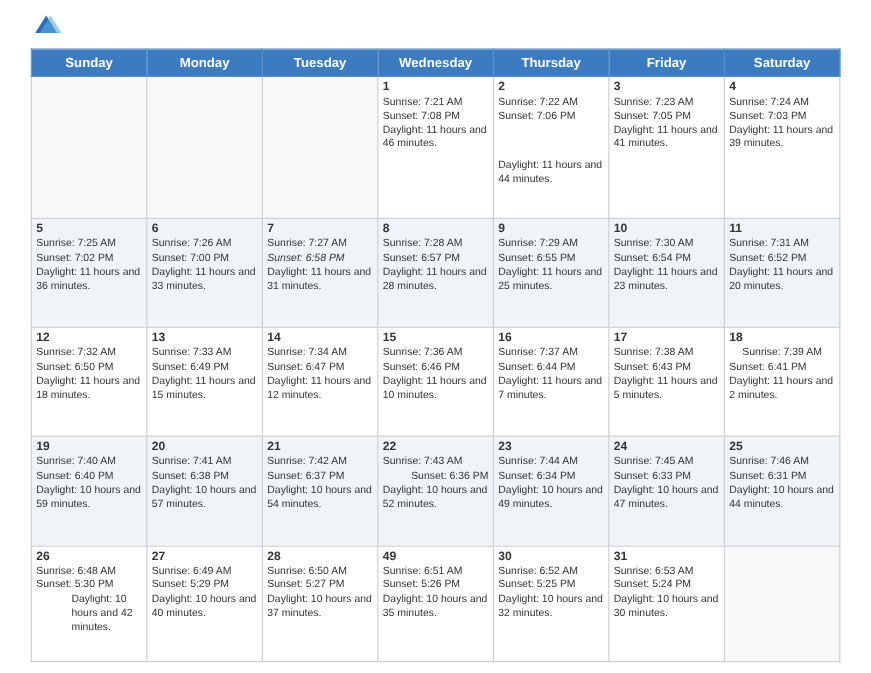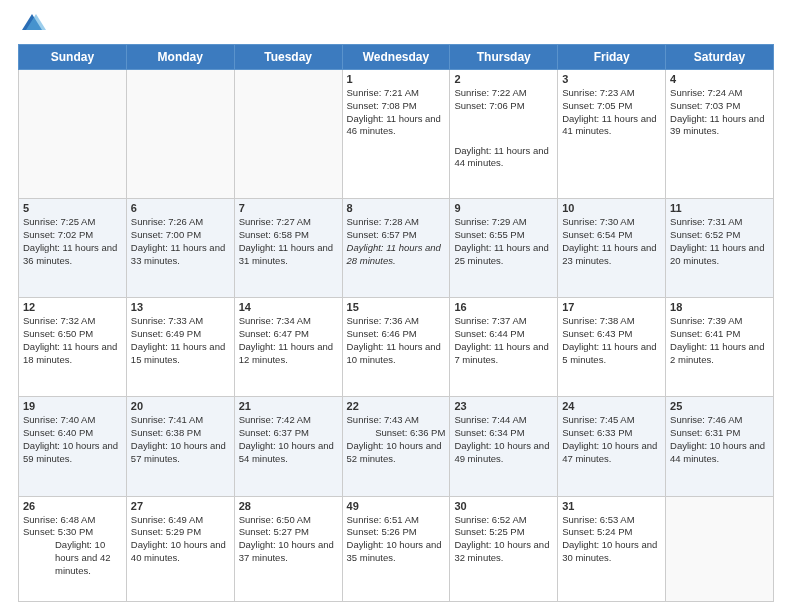--- a/index.html
+++ b/index.html
@@ -6,21 +6,21 @@
     body {
       font-family: Arial, sans-serif;
       background: #fff;
       width: 792px;
       height: 612px;
       overflow: hidden;
     }
     .page {
       width: 792px;
       height: 612px;
-      padding: 10px 18px;
+      padding: 10px 28px;
       display: flex;
       flex-direction: column;
     }
     .header {
       display: flex;
       align-items: flex-start;
       justify-content: space-between;
       margin-bottom: 6px;
     }
     .logo {
@@ -172,28 +172,28 @@
           </td>
           <td>
             <span class="day-num">6</span>
             <span style="display: block; line-height: 1.35;">Sunrise: 7:26 AM</span>
             <span style="display: block; line-height: 1.35;">Sunset: 7:00 PM</span>
             <span style="display: block; line-height: 1.35;">Daylight: 11 hours and 33 minutes.</span>
           </td>
           <td>
             <span class="day-num">7</span>
             <span style="display: block; line-height: 1.35;">Sunrise: 7:27 AM</span>
-            <span style="display: block; line-height: 1.35;">Sunset: 6:58 PM</span>
+            <span style="display: block; line-height: 1.35; font-style: italic;">Sunset: 6:58 PM</span>
             <span style="display: block; line-height: 1.35;">Daylight: 11 hours and 31 minutes.</span>
           </td>
           <td>
             <span class="day-num">8</span>
             <span style="display: block; line-height: 1.35;">Sunrise: 7:28 AM</span>
             <span style="display: block; line-height: 1.35;">Sunset: 6:57 PM</span>
-            <span style="display: block; line-height: 1.35; font-style: italic;">Daylight: 11 hours and 28 minutes.</span>
+            <span style="display: block; line-height: 1.35;">Daylight: 11 hours and 28 minutes.</span>
           </td>
           <td>
             <span class="day-num">9</span>
             <span style="display: block; line-height: 1.35;">Sunrise: 7:29 AM</span>
             <span style="display: block; line-height: 1.35;">Sunset: 6:55 PM</span>
             <span style="display: block; line-height: 1.35;">Daylight: 11 hours and 25 minutes.</span>
           </td>
           <td>
             <span class="day-num">10</span>
             <span style="display: block; line-height: 1.35;">Sunrise: 7:30 AM</span>
@@ -239,21 +239,21 @@
             <span style="display: block; line-height: 1.35;">Daylight: 11 hours and 7 minutes.</span>
           </td>
           <td>
             <span class="day-num">17</span>
             <span style="display: block; line-height: 1.35;">Sunrise: 7:38 AM</span>
             <span style="display: block; line-height: 1.35;">Sunset: 6:43 PM</span>
             <span style="display: block; line-height: 1.35;">Daylight: 11 hours and 5 minutes.</span>
           </td>
           <td>
             <span class="day-num">18</span>
-            <span style="display: block; line-height: 1.35;">Sunrise: 7:39 AM</span>
+            <span style="display: block; line-height: 1.35; text-align: center;">Sunrise: 7:39 AM</span>
             <span style="display: block; line-height: 1.35;">Sunset: 6:41 PM</span>
             <span style="display: block; line-height: 1.35;">Daylight: 11 hours and 2 minutes.</span>
           </td>
         </tr>
         <tr class="row-alt">
           <td>
             <span class="day-num">19</span>
             <span style="display: block; line-height: 1.35;">Sunrise: 7:40 AM</span>
             <span style="display: block; line-height: 1.35;">Sunset: 6:40 PM</span>
             <span style="display: block; line-height: 1.35;">Daylight: 10 hours and 59 minutes.</span>

